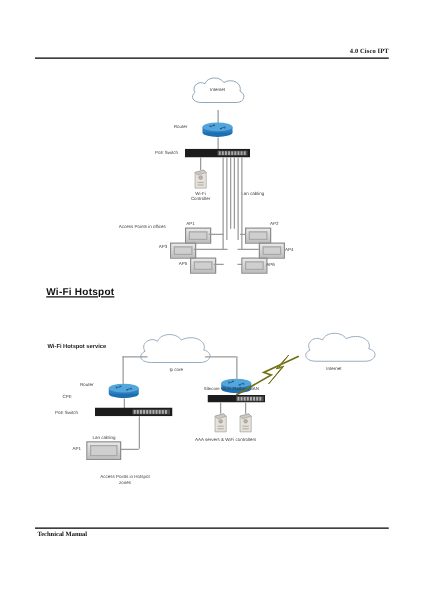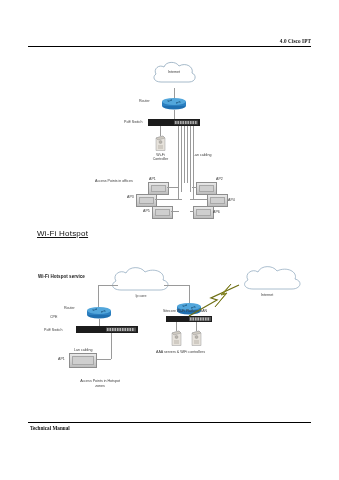--- a/index.html
+++ b/index.html
@@ -76,21 +76,21 @@
     border:0.5px solid #a8a8a8;
   }
 
   
   .bolt{position:absolute;}
   .bolt svg{display:block;}
 
   
   .h2{
     position:absolute;
-    font-size:8px;font-weight:normal;color:#111;
+    font-size:8px;font-weight:bold;color:#111;
     text-decoration:underline;
     letter-spacing:.2px;
   }
 </style>
 </head>
 <body>
 
 <div class="page">
 
   <div class="hdr">4.0 Cisco IPT</div>

